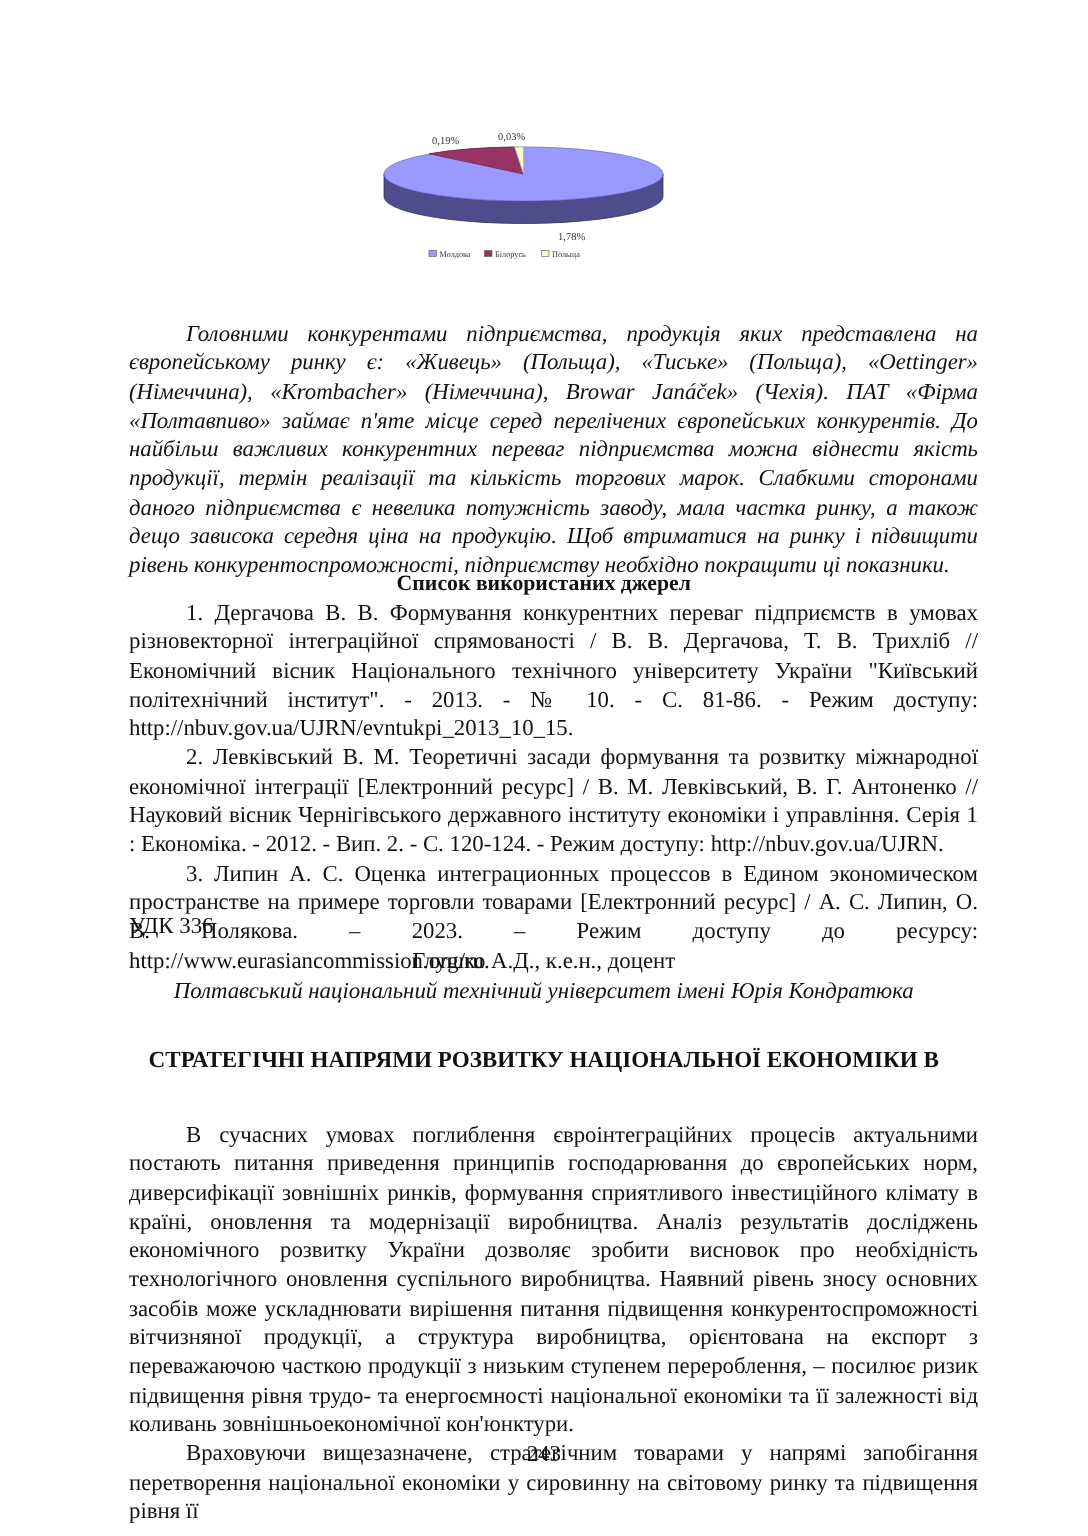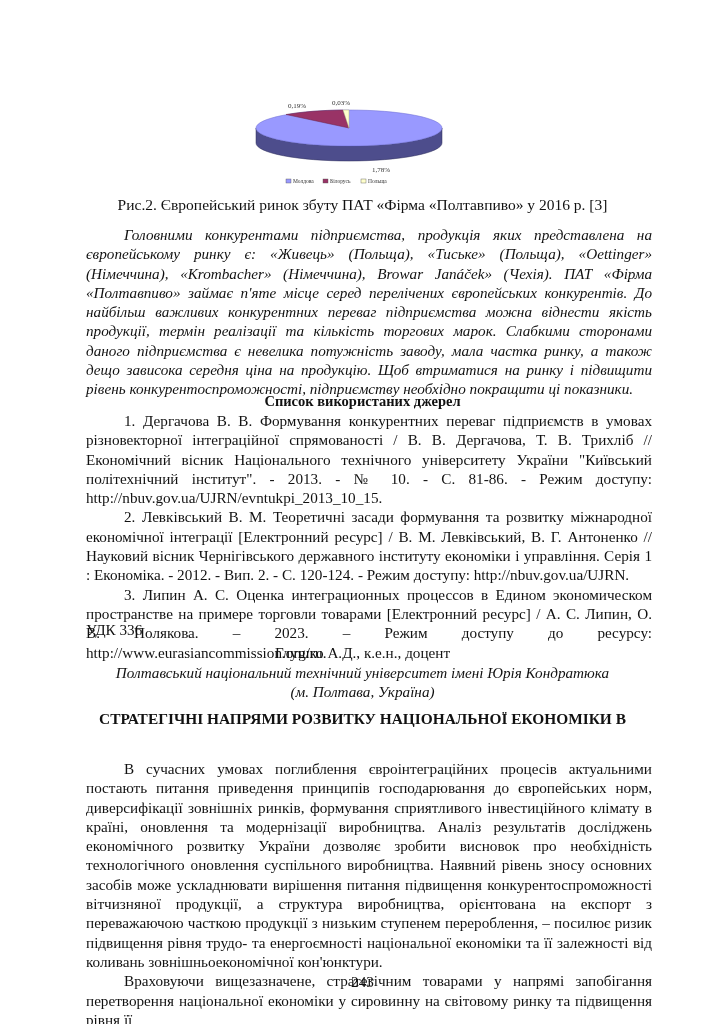--- a/index.html
+++ b/index.html
@@ -1,18 +1,18 @@
 <!DOCTYPE html>
 <html><head>
 <meta charset="utf-8">
 <style>
   html, body { margin: 0; padding: 0; background: #ffffff; }
   body { width: 725px; height: 1024px; position: relative; overflow: hidden;
          font-family: "Liberation Serif", "DejaVu Serif", serif; color: #111; }
-  .page { position: absolute; left: 0; top: 16px; width: 725px; height: 744px; }
+  .page { position: absolute; left: 0; top: 4px; width: 725px; height: 744px; }
   .chart { position: absolute; left: 240px; top: 75px; width: 240px; height: 100px; }
   .chart svg { display: block; }
   .caption { position: absolute; left: 0; width: 725px; top: 179px; text-align: center;
              font-size: 15.5px; line-height: 20px; }
   .body-text { position: absolute; left: 86px; width: 566px; font-size: 15.2px;
                line-height: 19.3px; text-align: justify; }
   .body-text p { margin: 0; text-indent: 38px; text-align: justify; }
   .refs-title { position: absolute; left: 0; width: 725px; top: 376px; text-align: center;
                 font-weight: bold; font-size: 14.5px; line-height: 19px; }
   .refs { position: absolute; left: 86px; width: 566px; top: 395px; font-size: 15.2px;
@@ -52,40 +52,38 @@
         <rect x="46" y="88" width="5" height="4" fill="#9999ff" stroke="#555" stroke-width="0.4"></rect>
         <text x="53" y="92" font-size="5.5" fill="#333" class="legend-text">Молдова</text>
         <rect x="83" y="88" width="5" height="4" fill="#993366" stroke="#555" stroke-width="0.4"></rect>
         <text x="90" y="92" font-size="5.5" fill="#333" class="legend-text">Білорусь</text>
         <rect x="121" y="88" width="5" height="4" fill="#ffffcc" stroke="#555" stroke-width="0.4"></rect>
         <text x="128" y="92" font-size="5.5" fill="#333" class="legend-text">Польща</text>
       </g>
     </svg>
   </div>
 
-  <div class="caption">Рис.2. Європейський ринок збуту ПАТ «Фірма «Полтавпиво» у 2016 р. [3]</div>
 
   <div class="body-text" style="top:209px;font-style:italic;">
     <p>Головними конкурентами підприємства, продукція яких представлена на європейському ринку є: «Живець» (Польща), «Тиське» (Польща), «Oettinger» (Німеччина), «Krombacher» (Німеччина), Browar Janáček» (Чехія). ПАТ «Фірма «Полтавпиво» займає п'яте місце серед перелічених європейських конкурентів. До найбільш важливих конкурентних переваг підприємства можна віднести якість продукції, термін реалізації та кількість торгових марок. Слабкими сторонами даного підприємства є невелика потужність заводу, мала частка ринку, а також дещо зависока середня ціна на продукцію. Щоб втриматися на ринку і підвищити рівень конкурентоспроможності, підприємству необхідно покращити ці показники.</p>
   </div>
 
   <div class="refs-title">Список використаних джерел</div>
 
   <div class="refs">
     <p>1. Дергачова В. В. Формування конкурентних переваг підприємств в умовах різновекторної інтеграційної спрямованості / В. В. Дергачова, Т. В. Трихліб // Економічний вісник Національного технічного університету України "Київський політехнічний інститут". - 2013. - № 10. - С. 81-86. - Режим доступу: http://nbuv.gov.ua/UJRN/evntukpi_2013_10_15.</p>
     <p>2. Левківський В. М. Теоретичні засади формування та розвитку міжнародної економічної інтеграції [Електронний ресурс] / В. М. Левківський, В. Г. Антоненко // Науковий вісник Чернігівського державного інституту економіки і управління. Серія 1 : Економіка. - 2012. - Вип. 2. - С. 120-124. - Режим доступу: http://nbuv.gov.ua/UJRN.</p>
     <p>3. Липин А. С. Оценка интеграционных процессов в Едином экономическом пространстве на примере торговли товарами [Електронний ресурс] / А. С. Липин, О. В. Полякова. – 2023. – Режим доступу до ресурсу: http://www.eurasiancommission.org/ru.</p>
   </div>
 
   <div class="udk">УДК 336</div>
 
   <div class="author">
     <div>Глушко А.Д., к.е.н., доцент</div>
     <div class="aff">Полтавський національний технічний університет імені Юрія Кондратюка</div>
-    <div class="aff">(м. Полтава, Україна)</div>
   </div>
 
   <div class="title">
     <div>СТРАТЕГІЧНІ НАПРЯМИ РОЗВИТКУ НАЦІОНАЛЬНОЇ ЕКОНОМІКИ В</div>
   </div>
 
   <div class="body-text" style="top:743px;">
     <p>В сучасних умовах поглиблення євроінтеграційних процесів актуальними постають питання приведення принципів господарювання до європейських норм, диверсифікації зовнішніх ринків, формування сприятливого інвестиційного клімату в країні, оновлення та модернізації виробництва. Аналіз результатів досліджень економічного розвитку України дозволяє зробити висновок про необхідність технологічного оновлення суспільного виробництва. Наявний рівень зносу основних засобів може ускладнювати вирішення питання підвищення конкурентоспроможності вітчизняної продукції, а структура виробництва, орієнтована на експорт з переважаючою часткою продукції з низьким ступенем перероблення, – посилює ризик підвищення рівня трудо- та енергоємності національної економіки та її залежності від коливань зовнішньоекономічної кон'юнктури.</p>
     <p>Враховуючи вищезазначене, стратегічним товарами у напрямі запобігання перетворення національної економіки у сировинну на світовому ринку та підвищення рівня її</p>
   </div>

